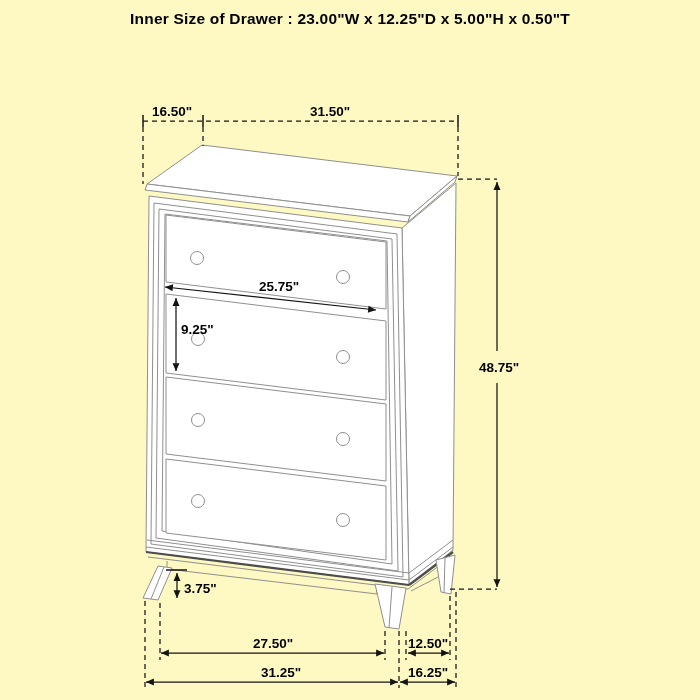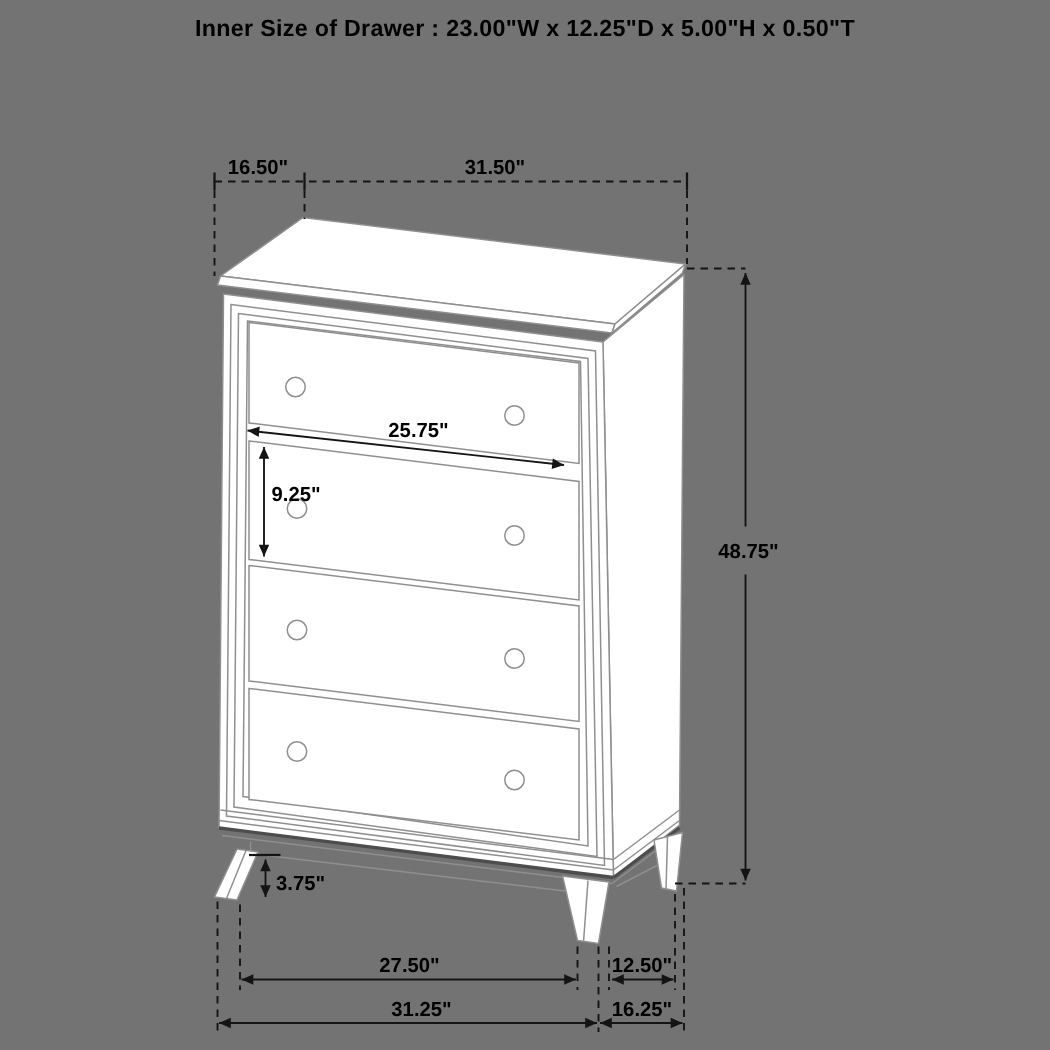--- a/index.html
+++ b/index.html
@@ -1,16 +1,16 @@
 <!DOCTYPE html>
 <html><head>
 <meta charset="utf-8">
 <style>
   html,body{margin:0;padding:0;background:#ffffff;}
-  .page{position:relative;width:700px;height:700px;background:#737373;overflow:hidden;
+  .page{position:relative;width:700px;height:700px;background:#fef9c3;overflow:hidden;
         font-family:"Liberation Sans", sans-serif;}
   svg{display:block;}
   text{font-family:"Liberation Sans", sans-serif;font-weight:bold;fill:#000;}
   .title-text{font-size:15.5px;letter-spacing:.2px;}
   .dim-text{font-size:13.5px;}
   .furn{stroke:#8f8f8f;stroke-width:1;fill:none;}
   .furnf{stroke:#8f8f8f;stroke-width:1;fill:#ffffff;}
   .dark{stroke:#4d4d4d;stroke-width:2.2;fill:none;}
   .dim{stroke:#141414;stroke-width:1.25;fill:none;}
   .dimdash{stroke:#141414;stroke-width:1.25;fill:none;stroke-dasharray:5 4;}

